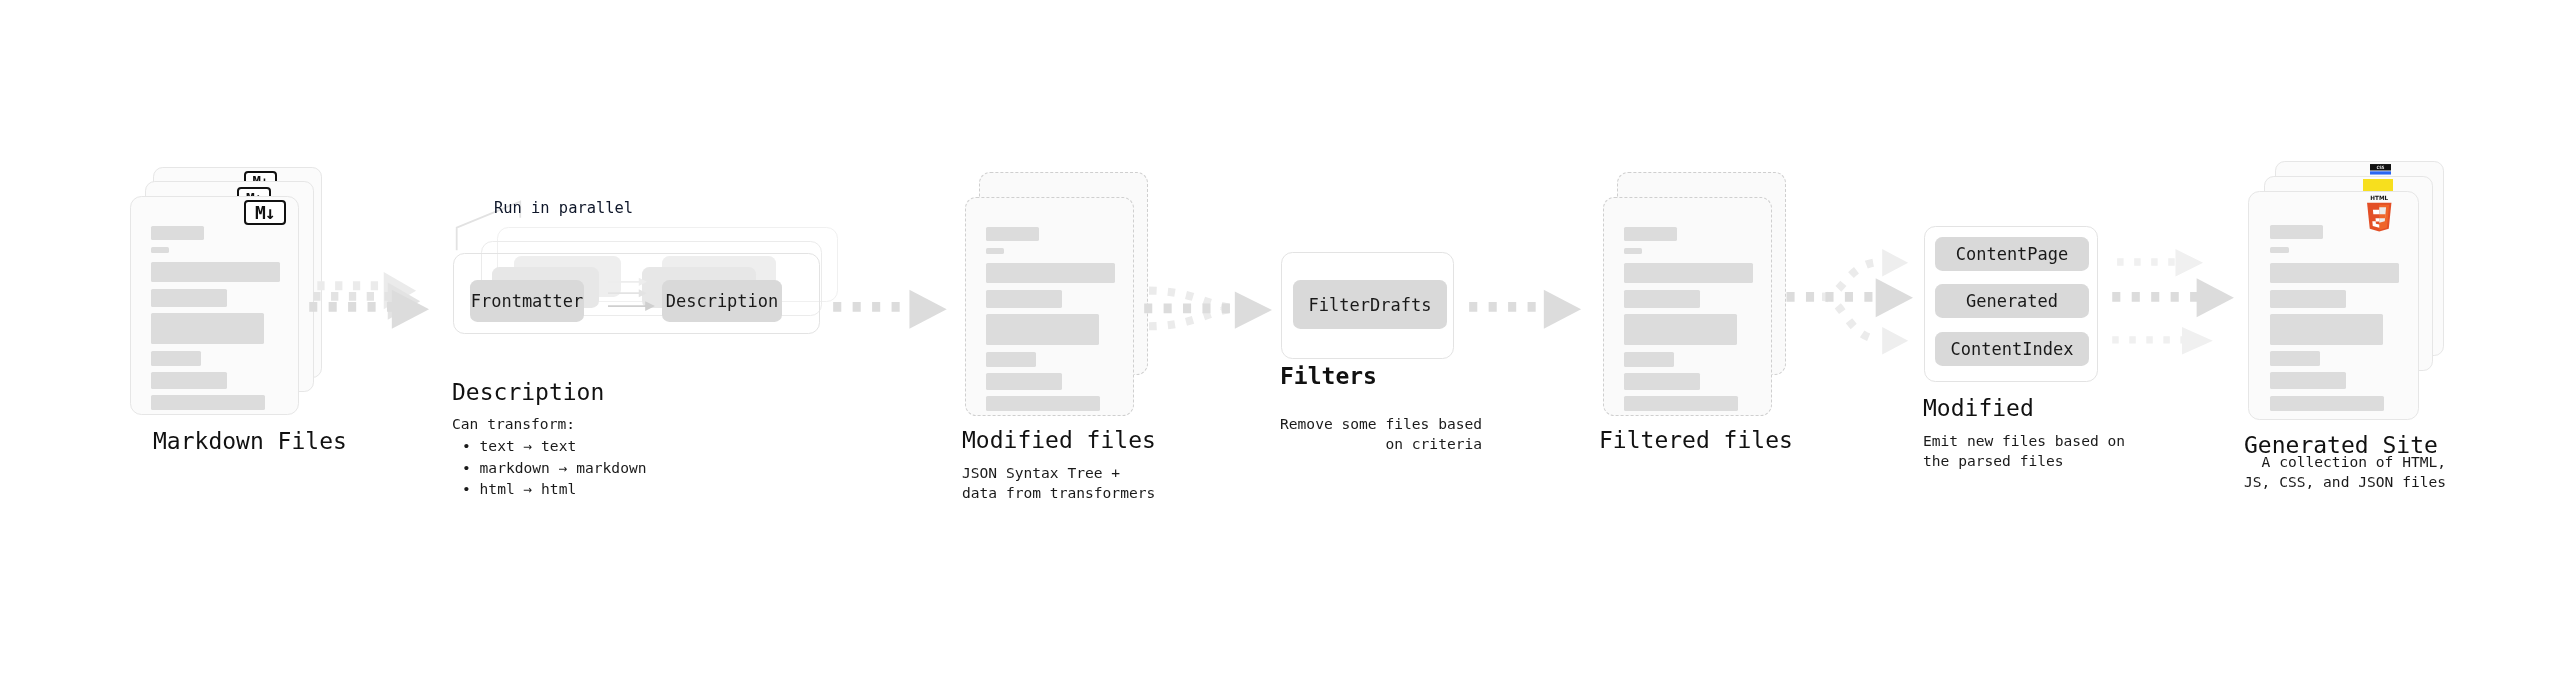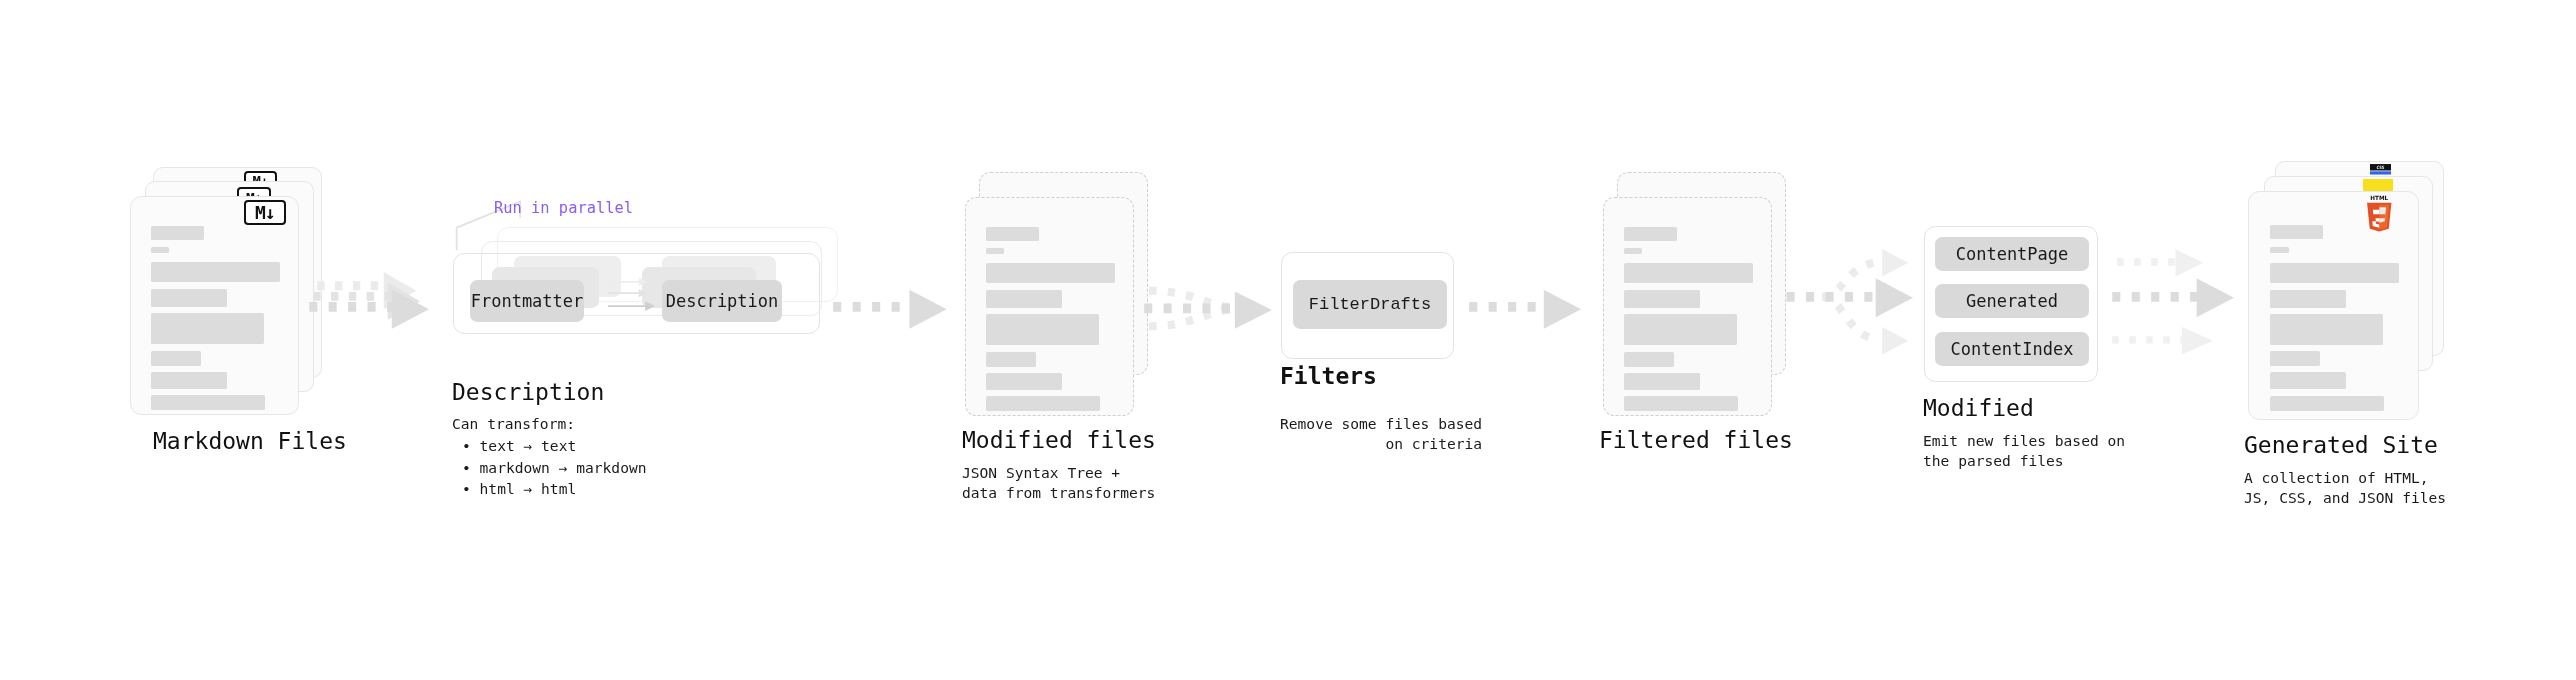--- a/index.html
+++ b/index.html
@@ -74,21 +74,21 @@
   .sub{
     position:absolute;
     font-size:14.6px;
     line-height:20.3px;
     color:#1a1a1a;
     white-space:pre;
   }
   .ghost-label{
     position:absolute;
     font-size:15.4px;
-    color:#8b5cf6;
+    color:#0f172a;
     white-space:nowrap;
   }
 
   svg{display:block;overflow:visible;}
 </style>
 </head>
 <body>
 
 <div class="stage">
 
@@ -213,21 +213,21 @@
       <path d="M6 72 C 60 72, 76 54, 112 50" fill="none" stroke="#ebebeb" stroke-width="10" stroke-dasharray="9 14"></path>
       <g stroke="#dcdcdc" stroke-width="12" stroke-dasharray="10 14" fill="none">
         <line x1="0" y1="50" x2="118" y2="50"></line>
       </g>
       <polygon points="112,29 158,52 112,75" fill="#dcdcdc"></polygon>
     </svg>
   </div>
 
   <div class="node">
     <div class="pbox" style="left:1281px;top:252px;width:173px;height:107px;"></div>
-    <div class="chip" style="left:1293px;top:280px;width:154px;height:49px;font-family:Liberation Mono, monospace;">FilterDrafts</div>
+    <div class="chip" style="left:1293px;top:280px;width:154px;height:49px;">FilterDrafts</div>
     <div class="title" style="left:1280px;top:363px;font-weight:bold;">Filters</div>
     <div class="sub" style="left:1280px;top:414px;text-align:right;">Remove some files based
 on criteria</div>
   </div>
 
   <div class="node" style="left:1469px;top:276px;">
     <svg width="122" height="73" viewBox="0 0 150 90">
       <g stroke="#dcdcdc" stroke-width="12" stroke-dasharray="10 14" fill="none">
         <line x1="0" y1="38" x2="98" y2="38"></line>
       </g>
@@ -326,18 +326,18 @@
         <text x="20" y="8" font-size="7" fill="#111111" text-anchor="middle" font-family="'DejaVu Sans',sans-serif" font-weight="bold">HTML</text>
         <path d="M5 12 L8.3 44 L20 47.5 L31.7 44 L35 12 Z" fill="#e34f26"></path>
         <path d="M20 14.5 L20 45.6 L29.4 42.8 L32.2 14.5 Z" fill="#ef652a"></path>
         <path d="M20 20.6 H12.2 l0.5 5.6 H20 v-5.6 Z M20 31 h-4.6 l0.4 4 h4.2 v-4 Z
                  M20 38.9 l-4.1-1.1 -0.3-3.1 h-4.1 l0.5 6 8 2.2 Z" fill="#ffffff"></path>
         <path d="M20 20.6 v5.6 h7.4 l-0.4 4.8 H20 v5.6 l6.8-1.9 0.1-0.9 0.8-8.8 0.1-0.9 0.6-6.5 H20 Z" fill="#ebebeb"></path>
       </svg>
     </div>
 
     <div class="title" style="left:2244px;top:432px;">Generated Site</div>
-    <div class="sub" style="left:2244px;top:468px;">A collection of HTML,
+    <div class="sub" style="left:2244px;top:452px;text-align:right;">A collection of HTML,
 JS, CSS, and JSON files</div>
   </div>
 
 </div>
 
 
 </body></html>

